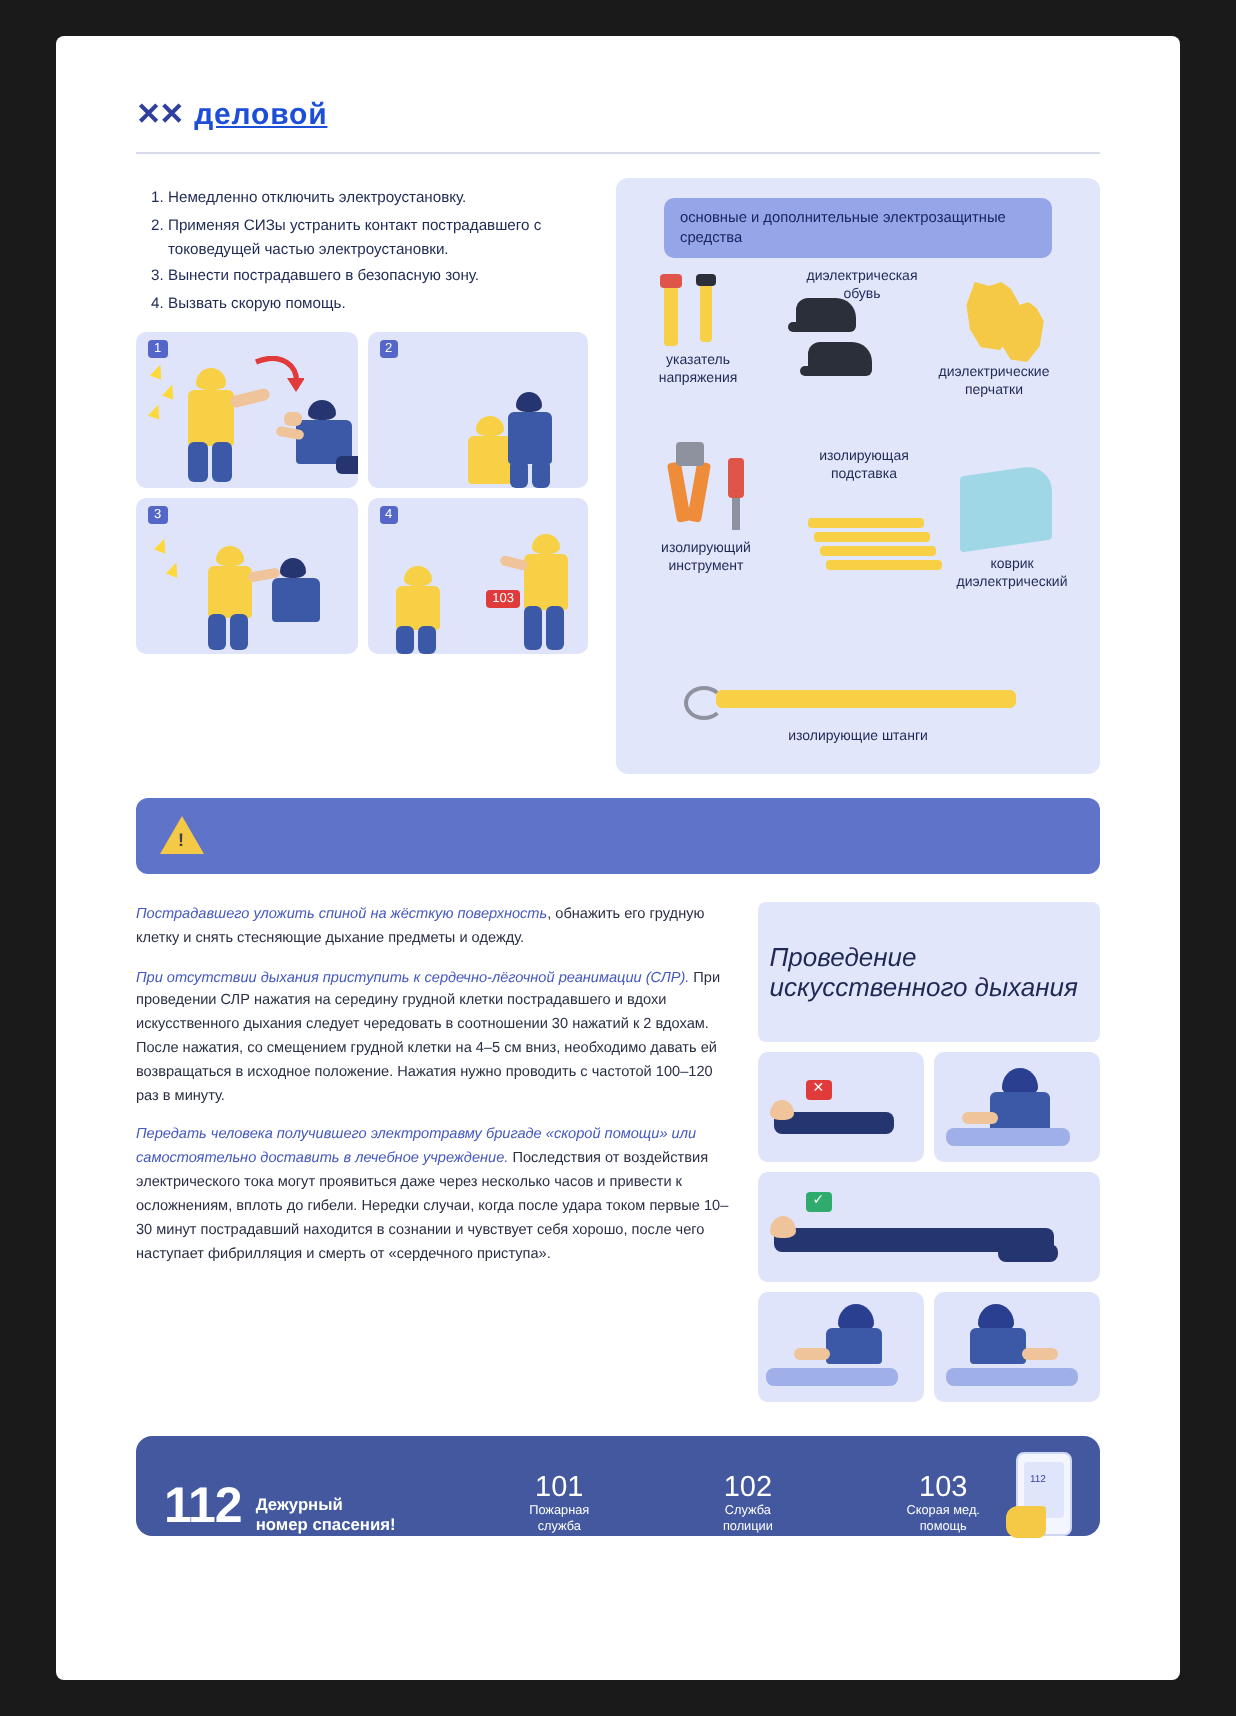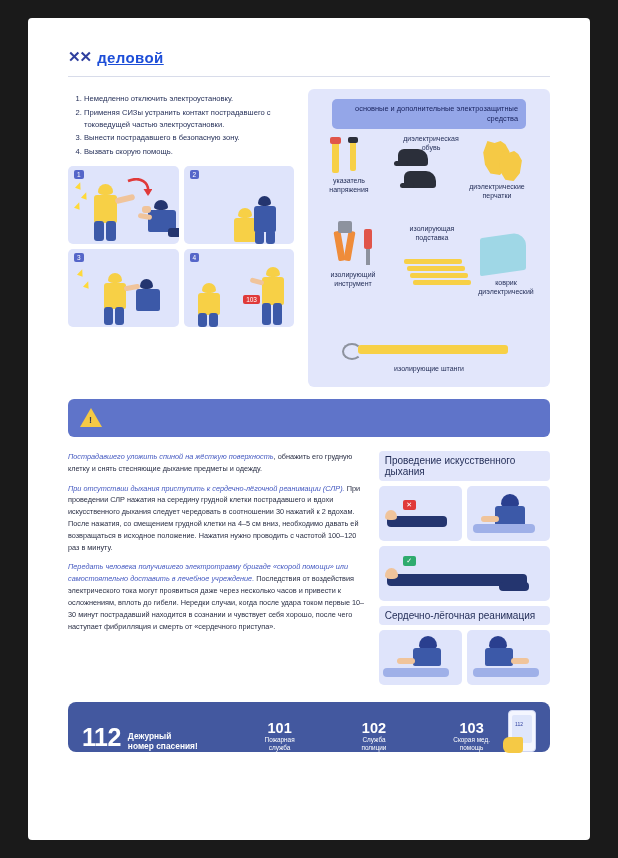--- a/index.html
+++ b/index.html
@@ -137,21 +137,21 @@
     border-bottom: 7px solid #ffd93a;
     transform: rotate(20deg);
   }
 
   
   .eq-head {
     background: #94a6e8;
     color: #1b2560;
     font-size: 7.4px;
     line-height: 1.35;
-    text-align: right;
+    text-align: left;
     border-radius: 5px;
     padding: 5px 8px;
     margin: 2px 16px 8px 16px;
     font-weight: normal;
   }
   .eq-row {
     position: relative;
     height: 66px;
   }
   .eq-cap {
@@ -297,25 +297,26 @@
   }
   p.body {
     margin: 0 0 8px 0;
     font-size: 7.3px;
     line-height: 1.62;
     color: #2a2f45;
   }
   p.body .accent-b { color: #4358c0; font-style: italic; }
 
   .cpr-cap {
-    font-size: 10px;
+    font-size: 13px;
+    font-style: italic;
     color: #1f2a54;
     background: #e2e6fb;
     border-radius: 4px;
-    padding: 4px 6px;
+    padding: 20px 6px;
     margin-bottom: 5px;
   }
   .cpr-panel {
     background: #dfe4fb;
     border-radius: 5px;
     height: 55px;
     margin-bottom: 5px;
     position: relative;
     overflow: hidden;
   }
@@ -353,21 +354,21 @@
   .p112-lbl {
     font-size: 8.4px;
     font-weight: bold;
     line-height: 1.25;
     margin-left: 7px;
   }
   .pitem {
     text-align: center;
     margin-left: auto;
   }
-  .pnum { font-size: 14.5px; font-weight: bold; }
+  .pnum { font-size: 14.5px; font-weight: normal; }
   .plbl { font-size: 6.4px; line-height: 1.25; }
   .phone-img {
     width: 26px; height: 40px;
     background: #f4f6ff;
     border-radius: 4px;
     margin-left: 18px;
     position: relative;
     border: 1px solid #cfd6f2;
   }
   .phone-screen {
@@ -574,21 +575,20 @@
             </div>
           </div>
 
           <div class="cpr-panel">
             <span class="mark v" style="left:24px;top:10px;">✓</span>
             <i class="limb darkblue" style="left:8px;top:28px;width:140px;height:12px;border-radius:4px;"></i>
             <i class="helmet skin" style="left:6px;top:22px;width:13px;height:11px;"></i>
             <i class="limb" style="left:120px;top:36px;width:30px;height:9px;background:#24356f;border-radius:4px;"></i>
           </div>
 
-          <div class="cpr-cap">Сердечно-лёгочная реанимация</div>
 
           <div class="cpr-row">
             <div class="cpr-panel" style="width:50%;">
               <i class="helmet" style="left:40px;top:6px;width:18px;height:14px;background:#2a3f8f;"></i>
               <i class="vest" style="left:34px;top:18px;width:28px;height:18px;background:#3c59a8;"></i>
               <i class="limb skin" style="left:18px;top:28px;width:18px;height:6px;"></i>
               <i class="limb" style="left:4px;top:38px;width:66px;height:9px;background:#9fb0e8;border-radius:4px;"></i>
             </div>
             <div class="cpr-panel" style="width:50%;">
               <i class="helmet" style="left:22px;top:6px;width:18px;height:14px;background:#2a3f8f;"></i>

